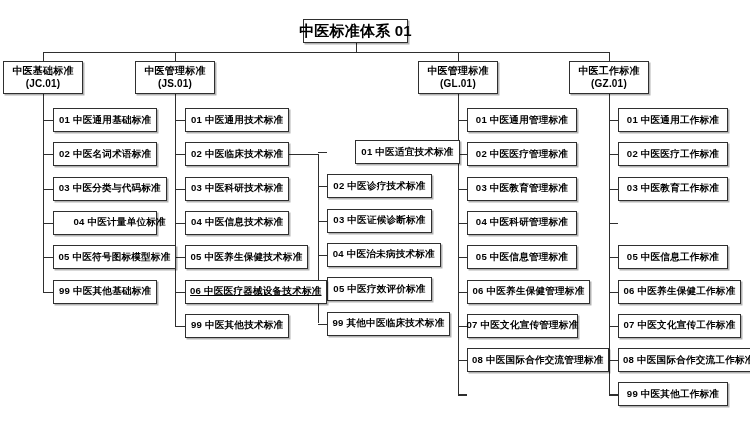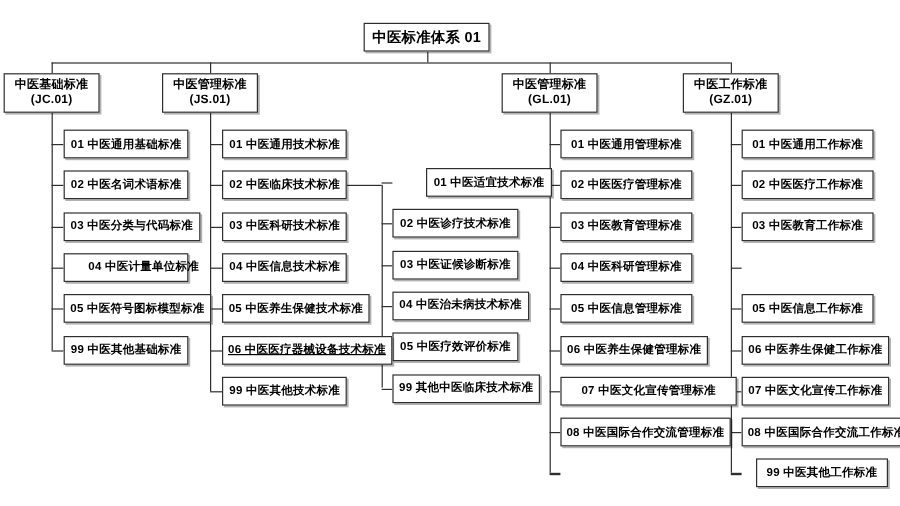--- a/index.html
+++ b/index.html
@@ -18,21 +18,21 @@
     border:1.4px solid #2f2f2f;
     box-shadow:1.5px 1.5px 0 rgba(0,0,0,0.30);
     display:flex;align-items:center;justify-content:center;
     text-align:center;
     color:#000000;
     font-weight:bold;
     letter-spacing:.2px;
     white-space:nowrap;
     z-index:3;
   }
-  .node.root{font-size:12px;}
+  .node.root{font-size:15px;}
   .node.lvl1{font-size:10px;line-height:12.5px;flex-direction:column;}
   .node.leaf{font-size:9.6px;padding:0 7px;}
 
   .ln{position:absolute;background:#2f2f2f;z-index:1;}
   .ln.h{height:1.2px;}
   .ln.v{width:1.2px;}
 </style>
 </head>
 <body>
 
@@ -104,21 +104,21 @@
     <div class="node leaf" style="left: 467px; top: 142.3px; width: 110px; height: 24px;">02 中医医疗管理标准</div>
     <div class="ln h" style="left: 458px; top: 188.6px; width: 9px;"></div>
     <div class="node leaf" style="left: 467px; top: 176.6px; width: 110px; height: 24px;">03 中医教育管理标准</div>
     <div class="ln h" style="left: 458px; top: 222.9px; width: 9px;"></div>
     <div class="node leaf" style="left: 467px; top: 210.9px; width: 110px; height: 24px;">04 中医科研管理标准</div>
     <div class="ln h" style="left: 458px; top: 257.2px; width: 9px;"></div>
     <div class="node leaf" style="left: 467px; top: 245.2px; width: 110px; height: 24px;">05 中医信息管理标准</div>
     <div class="ln h" style="left: 458px; top: 291.5px; width: 9px;"></div>
     <div class="node leaf" style="left: 467px; top: 279.5px; width: 123px; height: 24px;">06 中医养生保健管理标准</div>
     <div class="ln h" style="left: 458px; top: 325.8px; width: 9px;"></div>
-    <div class="node leaf" style="left: 467px; top: 313.8px; width: 147px; height: 24px; text-align: center;">07 中医文化宣传管理标准</div>
+    <div class="node leaf" style="left: 467px; top: 313.8px; width: 111px; height: 24px; text-align: center;">07 中医文化宣传管理标准</div>
     <div class="ln h" style="left: 458px; top: 360.1px; width: 9px;"></div>
     <div class="node leaf" style="left: 467px; top: 348.1px; width: 141.6px; height: 24px;">08 中医国际合作交流管理标准</div>
     <div class="ln h" style="left: 458px; top: 394.4px; width: 9px;"></div>
     <div class="ln v" style="left: 609px; top: 52px; height: 9px;"></div>
     <div class="node lvl1" style="left: 569px; top: 61px; width: 80px; height: 33px;">
       <span>中医工作标准</span>
       <span>(GZ.01)</span>
     </div>
     <div class="ln v" style="left: 609px; top: 94px; height: 300.4px;"></div>
     <div class="ln h" style="left: 609px; top: 120px; width: 9px;"></div>
@@ -130,14 +130,14 @@
     <div class="ln h" style="left: 609px; top: 222.9px; width: 9px;"></div>
     <div class="ln h" style="left: 609px; top: 257.2px; width: 9px;"></div>
     <div class="node leaf" style="left: 618px; top: 245.2px; width: 110px; height: 24px;">05 中医信息工作标准</div>
     <div class="ln h" style="left: 609px; top: 291.5px; width: 9px;"></div>
     <div class="node leaf" style="left: 618px; top: 279.5px; width: 123px; height: 24px;">06 中医养生保健工作标准</div>
     <div class="ln h" style="left: 609px; top: 325.8px; width: 9px;"></div>
     <div class="node leaf" style="left: 618px; top: 313.8px; width: 123px; height: 24px;">07 中医文化宣传工作标准</div>
     <div class="ln h" style="left: 609px; top: 360.1px; width: 9px;"></div>
     <div class="node leaf" style="left: 618px; top: 348.1px; width: 141.6px; height: 24px;">08 中医国际合作交流工作标准</div>
     <div class="ln h" style="left: 609px; top: 394.4px; width: 9px;"></div>
-    <div class="node leaf" style="left: 618px; top: 382.4px; width: 110px; height: 24px; margin-left: 12px;">99 中医其他工作标准</div>
+    <div class="node leaf" style="left: 618px; top: 382.4px; width: 110px; height: 24px;">99 中医其他工作标准</div>
   </div>
 
 </body></html>

